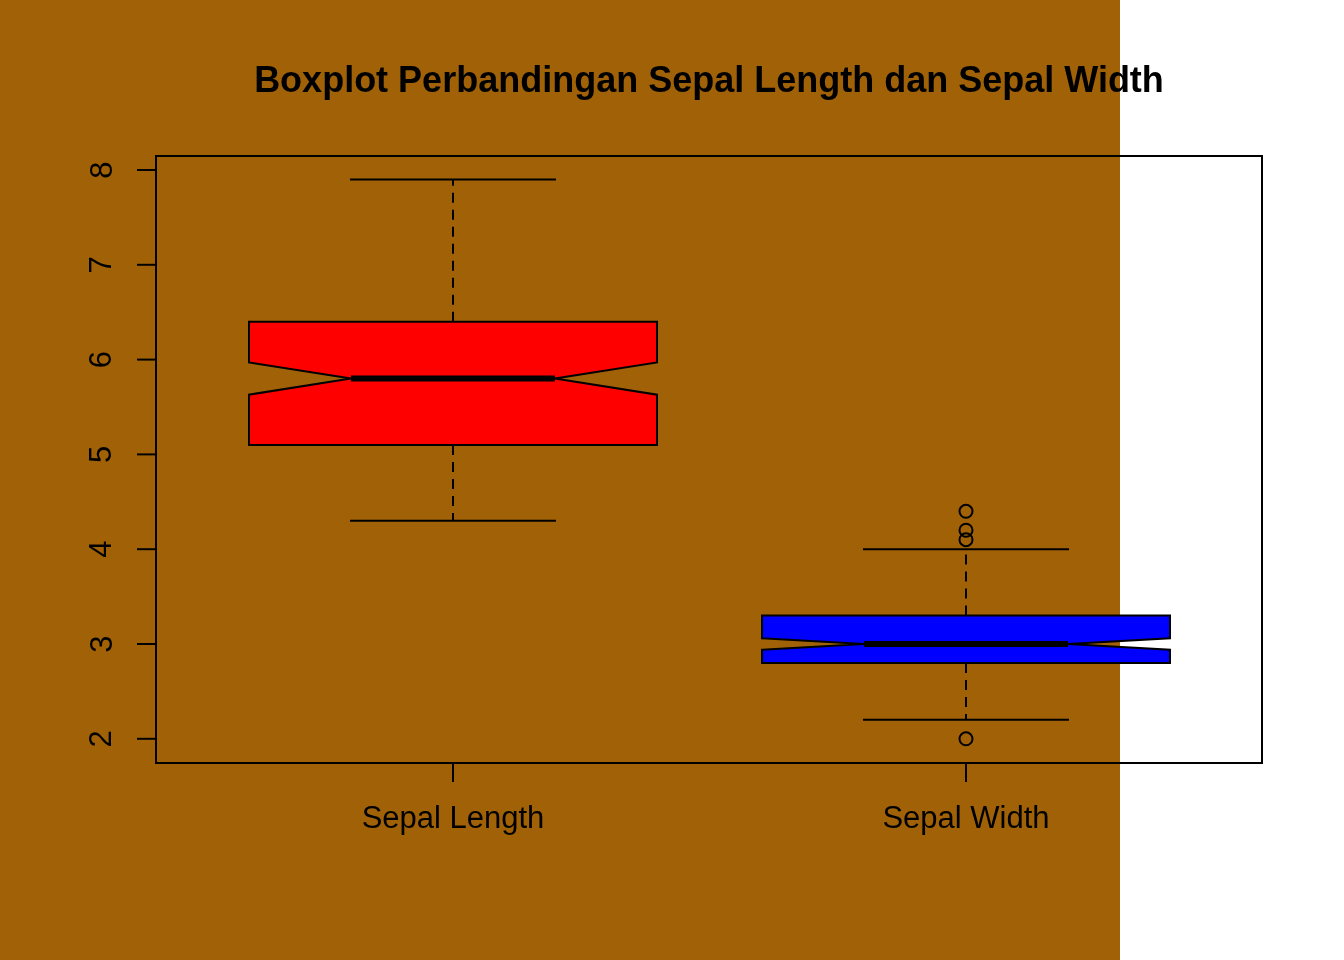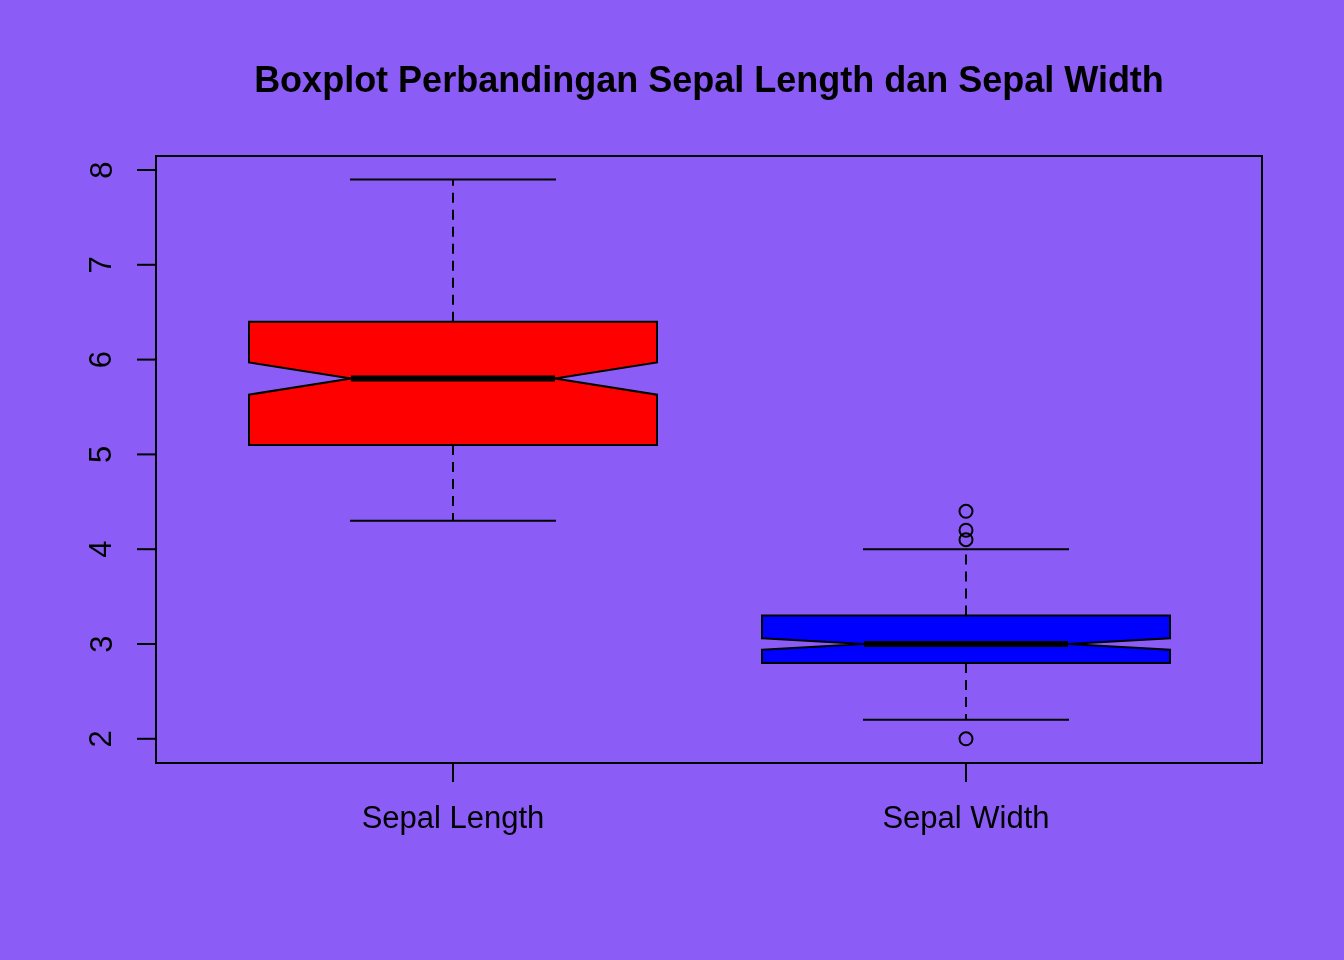--- a/index.html
+++ b/index.html
@@ -5,23 +5,23 @@
   html, body {
     margin: 0;
     padding: 0;
     background: #FFFFFF;
     width: 1344px;
     height: 960px;
     overflow: hidden;
     font-family: "Liberation Sans", sans-serif;
   }
   .figure {
-    width: 1344px;
+    width: 1120px;
     height: 960px;
-    background: #8b5cf6;
+    background: #a16207;
   }
   svg { display: block; }
   .chart-title {
     font-family: "Liberation Sans", sans-serif;
     font-size: 36px;
     font-weight: bold;
     fill: #000000;
   }
   .axis-text {
     font-family: "Liberation Sans", sans-serif;

